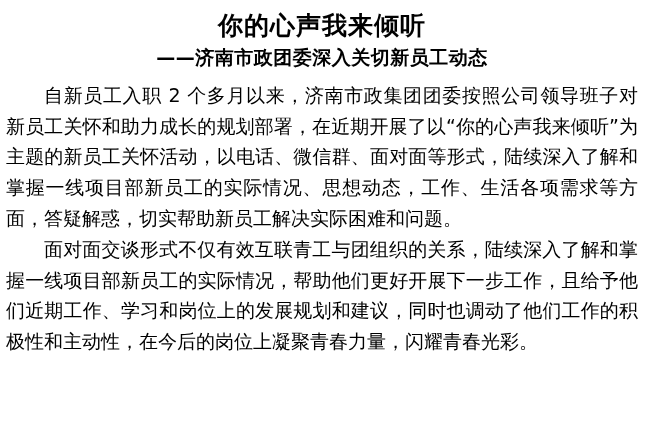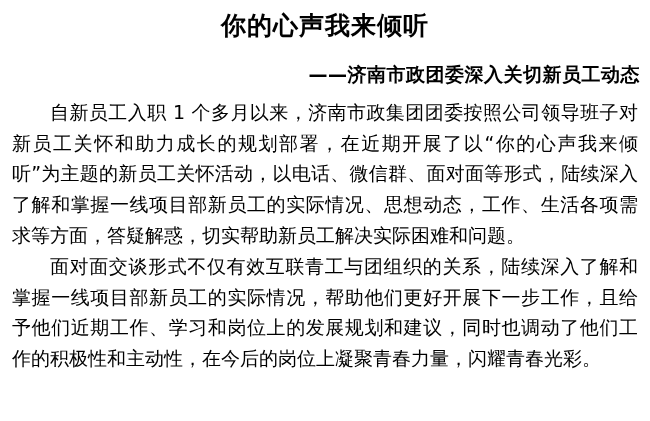--- a/index.html
+++ b/index.html
@@ -11,39 +11,39 @@
     width: 650px;
     height: 421px;
     overflow: hidden;
     font-family: "DejaVu Sans", "Liberation Sans", sans-serif;
     color: #000000;
   }
   .page {
     width: 650px;
     height: 421px;
     box-sizing: border-box;
-    padding: 6px 10px 0 10px;
+    padding: 6px 10px 0 4px;
     position: relative;
   }
   .doc-title {
     text-align: center;
     font-size: 25px;
     font-weight: bold;
     letter-spacing: 1px;
     line-height: 1.25;
     margin: 4px 0 2px 0;
     font-family: "DejaVu Sans", "Liberation Sans", sans-serif;
   }
   .doc-subtitle {
-    text-align: right;
+    text-align: center;
     font-size: 19px;
     font-weight: bold;
     letter-spacing: 0.5px;
     line-height: 1.3;
-    margin: 21px 0 10px 0;
+    margin: 4px 0 10px 0;
     font-family: "DejaVu Sans", "Liberation Sans", sans-serif;
   }
   .body-text {
     font-size: 19px;
     line-height: 1.62;
     text-align: justify;
     text-justify: inter-ideograph;
     margin: 0 0 0 0;
     padding: 0 2px;
     letter-spacing: 0px;
@@ -57,17 +57,17 @@
 </style>
 </head>
 <body>
 
 <div class="page">
 
   <h1 class="doc-title">你的心声我来倾听</h1>
 
   <h2 class="doc-subtitle">——济南市政团委深入关切新员工动态</h2>
 
-  <p class="body-text indent p-first">自新员工入职 1 个多月以来，济南市政集团团委按照公司领导班子对新员工关怀和助力成长的规划部署，在近期开展了以“你的心声我来倾听”为主题的新员工关怀活动，以电话、微信群、面对面等形式，陆续深入了解和掌握一线项目部新员工的实际情况、思想动态，工作、生活各项需求等方面，答疑解惑，切实帮助新员工解决实际困难和问题。</p>
+  <p class="body-text indent p-first">自新员工入职 2 个多月以来，济南市政集团团委按照公司领导班子对新员工关怀和助力成长的规划部署，在近期开展了以“你的心声我来倾听”为主题的新员工关怀活动，以电话、微信群、面对面等形式，陆续深入了解和掌握一线项目部新员工的实际情况、思想动态，工作、生活各项需求等方面，答疑解惑，切实帮助新员工解决实际困难和问题。</p>
 
   <p class="body-text indent">面对面交谈形式不仅有效互联青工与团组织的关系，陆续深入了解和掌握一线项目部新员工的实际情况，帮助他们更好开展下一步工作，且给予他们近期工作、学习和岗位上的发展规划和建议，同时也调动了他们工作的积极性和主动性，在今后的岗位上凝聚青春力量，闪耀青春光彩。</p>
 
 </div>
 
 </body></html>

